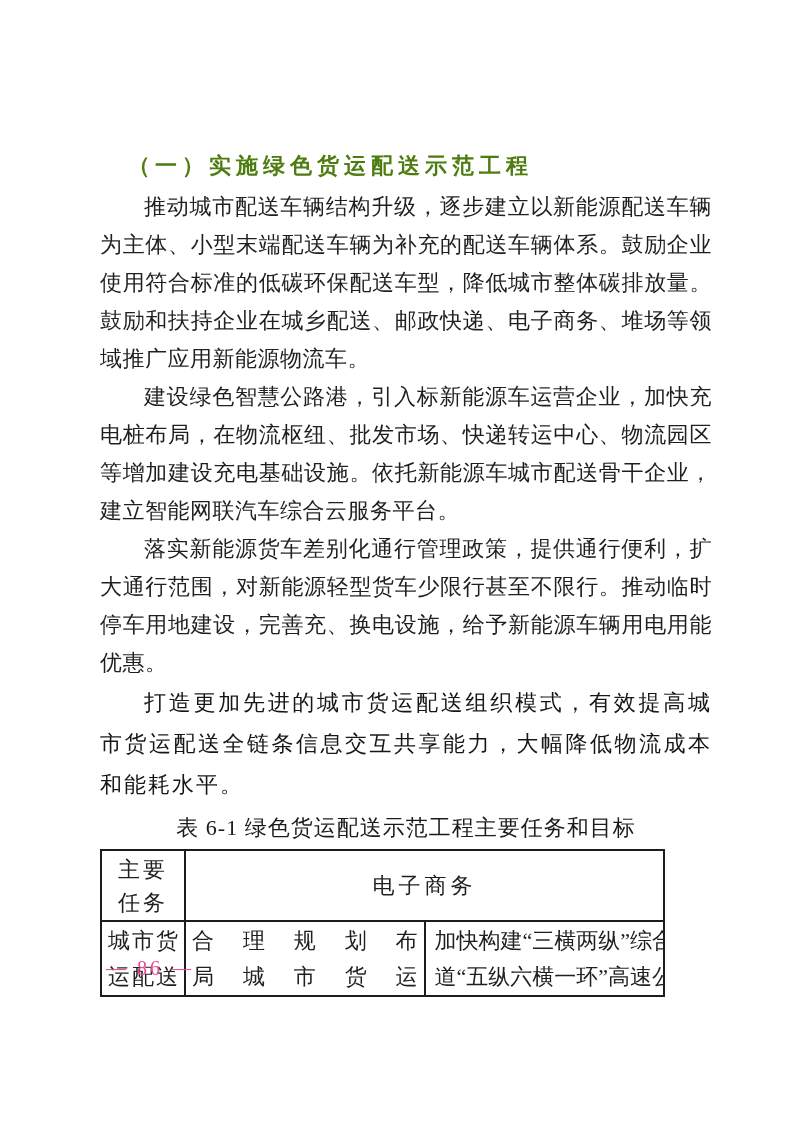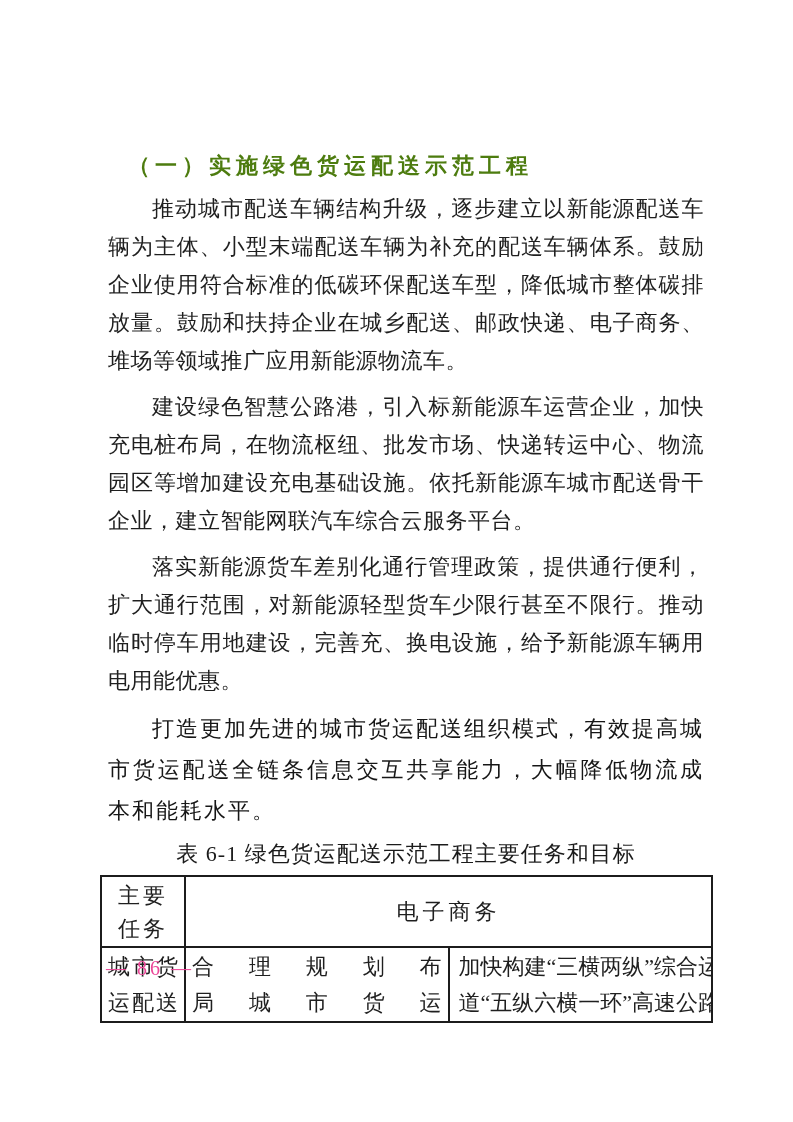--- a/index.html
+++ b/index.html
@@ -35,21 +35,21 @@
   .subsection-heading {
     margin: 0 0 6px 0;
     font-weight: 700;
     font-size: 22px;
     line-height: 32px;
     letter-spacing: 5px;
     text-indent: 28px;
     color: #4d7c0f;
   }
   p.body-para {
-    margin: 8px;
+    margin: 0;
     font-size: 22px;
     line-height: 38px;
     letter-spacing: 0.5px;
     text-align: justify;
     text-indent: 2em;
   }
   p.emphasis-para {
     font-weight: 400;
     letter-spacing: 2px;
     line-height: 41px;
@@ -58,21 +58,21 @@
   .table-caption {
     margin: 8px 0 6px 0;
     font-size: 22px;
     line-height: 30px;
     letter-spacing: 1px;
     text-align: center;
     color: #1b1b1b;
   }
   table.tasks-table {
     border-collapse: collapse;
-    width: 613px;
+    width: 565px;
     table-layout: fixed;
     padding-left: 12px;
   }
   table.tasks-table td {
     border: 2px solid #1c1c1c;
     font-size: 22px;
     padding: 0;
     overflow: hidden;
   }
   .col-task   { width: 82px;  }

